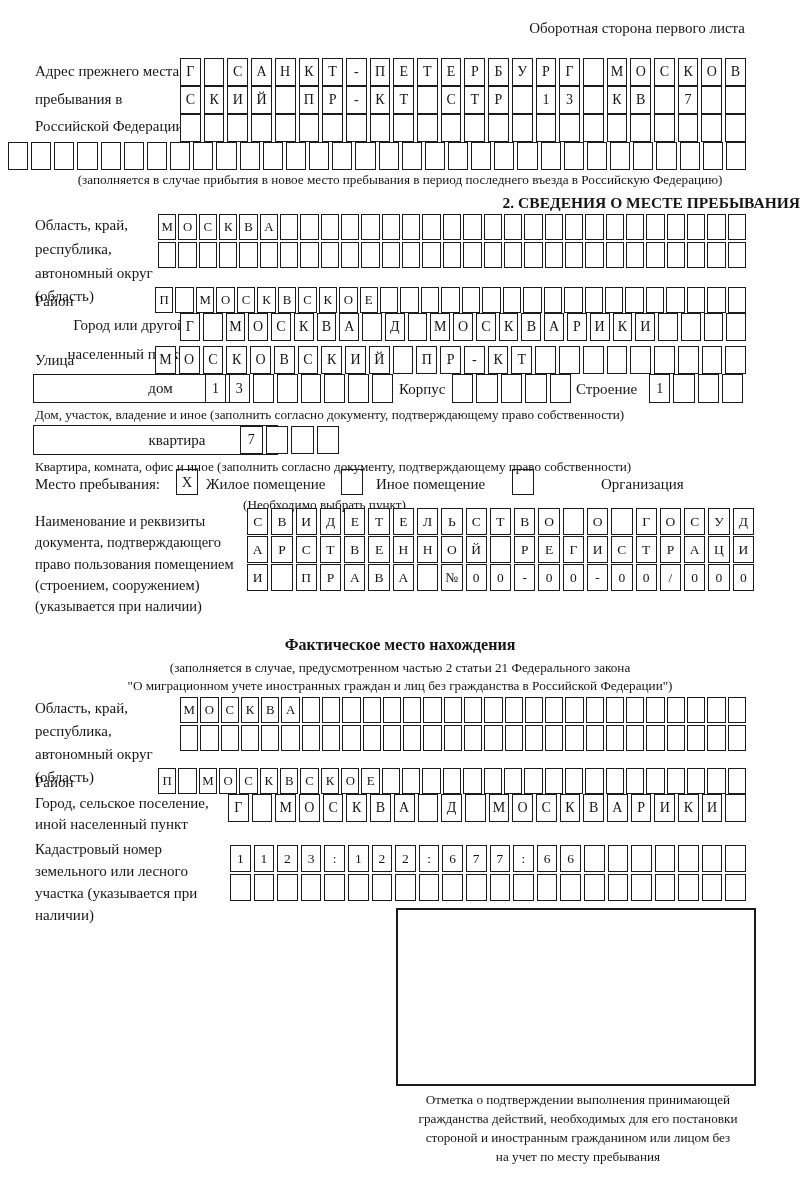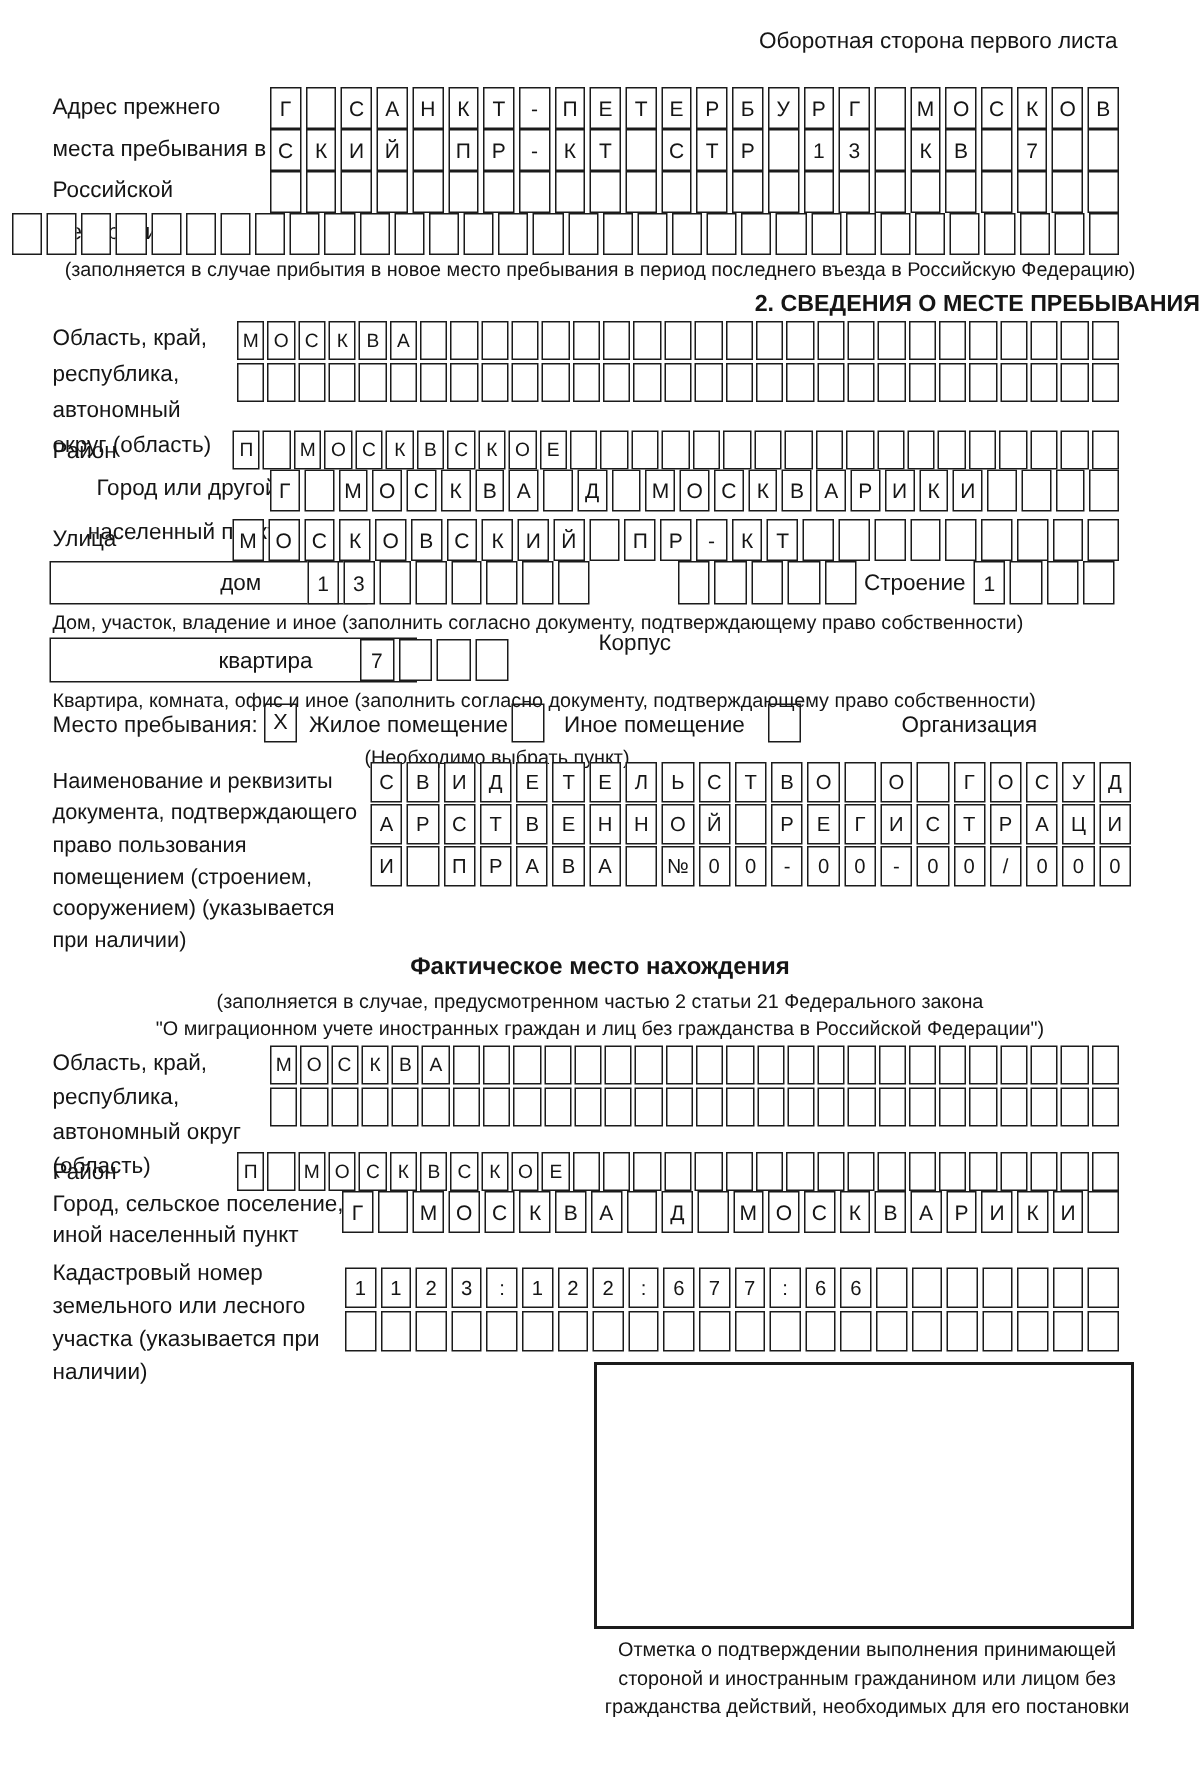--- a/index.html
+++ b/index.html
@@ -1,18 +1,18 @@
 <!DOCTYPE html>
 <html><head>
 <meta charset="utf-8">
 <style>
   html,body{margin:0;padding:0;background:#ffffff;}
   #page{
     position:relative;width:800px;height:1180px;background:#ffffff;
-    font-family:Liberation Sans, sans-serif;color:#151515;
+    font-family:Liberation Serif, serif;color:#151515;
     overflow:hidden;
   }
   .abs{position:absolute;}
   .lbl{font-size:15px;line-height:24px;}
   .small{font-size:13.2px;}
   .bold{font-weight:bold;}
   .center{text-align:center;}
   .row{position:absolute;display:flex;gap:3px;}
   .g2{gap:2px;}
   .cb{
@@ -317,21 +317,21 @@
   <div class="row h27" style="top:374px;left:205px;width:188px;">
       <div class="cb">1</div>
       <div class="cb">3</div>
       <div class="cb"></div>
       <div class="cb"></div>
       <div class="cb"></div>
       <div class="cb"></div>
       <div class="cb"></div>
       <div class="cb"></div>
     </div>
-  <div class="abs lbl" style="top:377px;left:399px;margin-top:40px;">Корпус</div>
+  <div class="abs lbl" style="top:377px;left:399px;">Корпус</div>
   <div class="row h27" style="top:374px;left:452px;width:119px;">
       <div class="cb"></div>
       <div class="cb"></div>
       <div class="cb"></div>
       <div class="cb"></div>
       <div class="cb"></div>
     </div>
   <div class="abs lbl" style="top:377px;left:576px;">Строение</div>
   <div class="row h27" style="top:374px;left:649px;width:94px;">
       <div class="cb">1</div>
@@ -601,17 +601,18 @@
       <div class="cb"></div>
       <div class="cb"></div>
       <div class="cb"></div>
       <div class="cb"></div>
       <div class="cb"></div>
     </div>
 
   <div class="bigbox" style="top:908px;left:396px;width:356px;height:174px;"></div>
   <div class="abs small center" style="top:1090px;left:378px;width:400px;line-height:19px;">
     <div>Отметка о подтверждении выполнения принимающей</div>
+    <div>гражданства действий, необходимых для его постановки</div>
     <div>стороной и иностранным гражданином или лицом без</div>
-    <div>гражданства действий, необходимых для его постановки</div>
+    <div>на учет по месту пребывания</div>
   </div>
 
 </div>
 
 </body></html>

